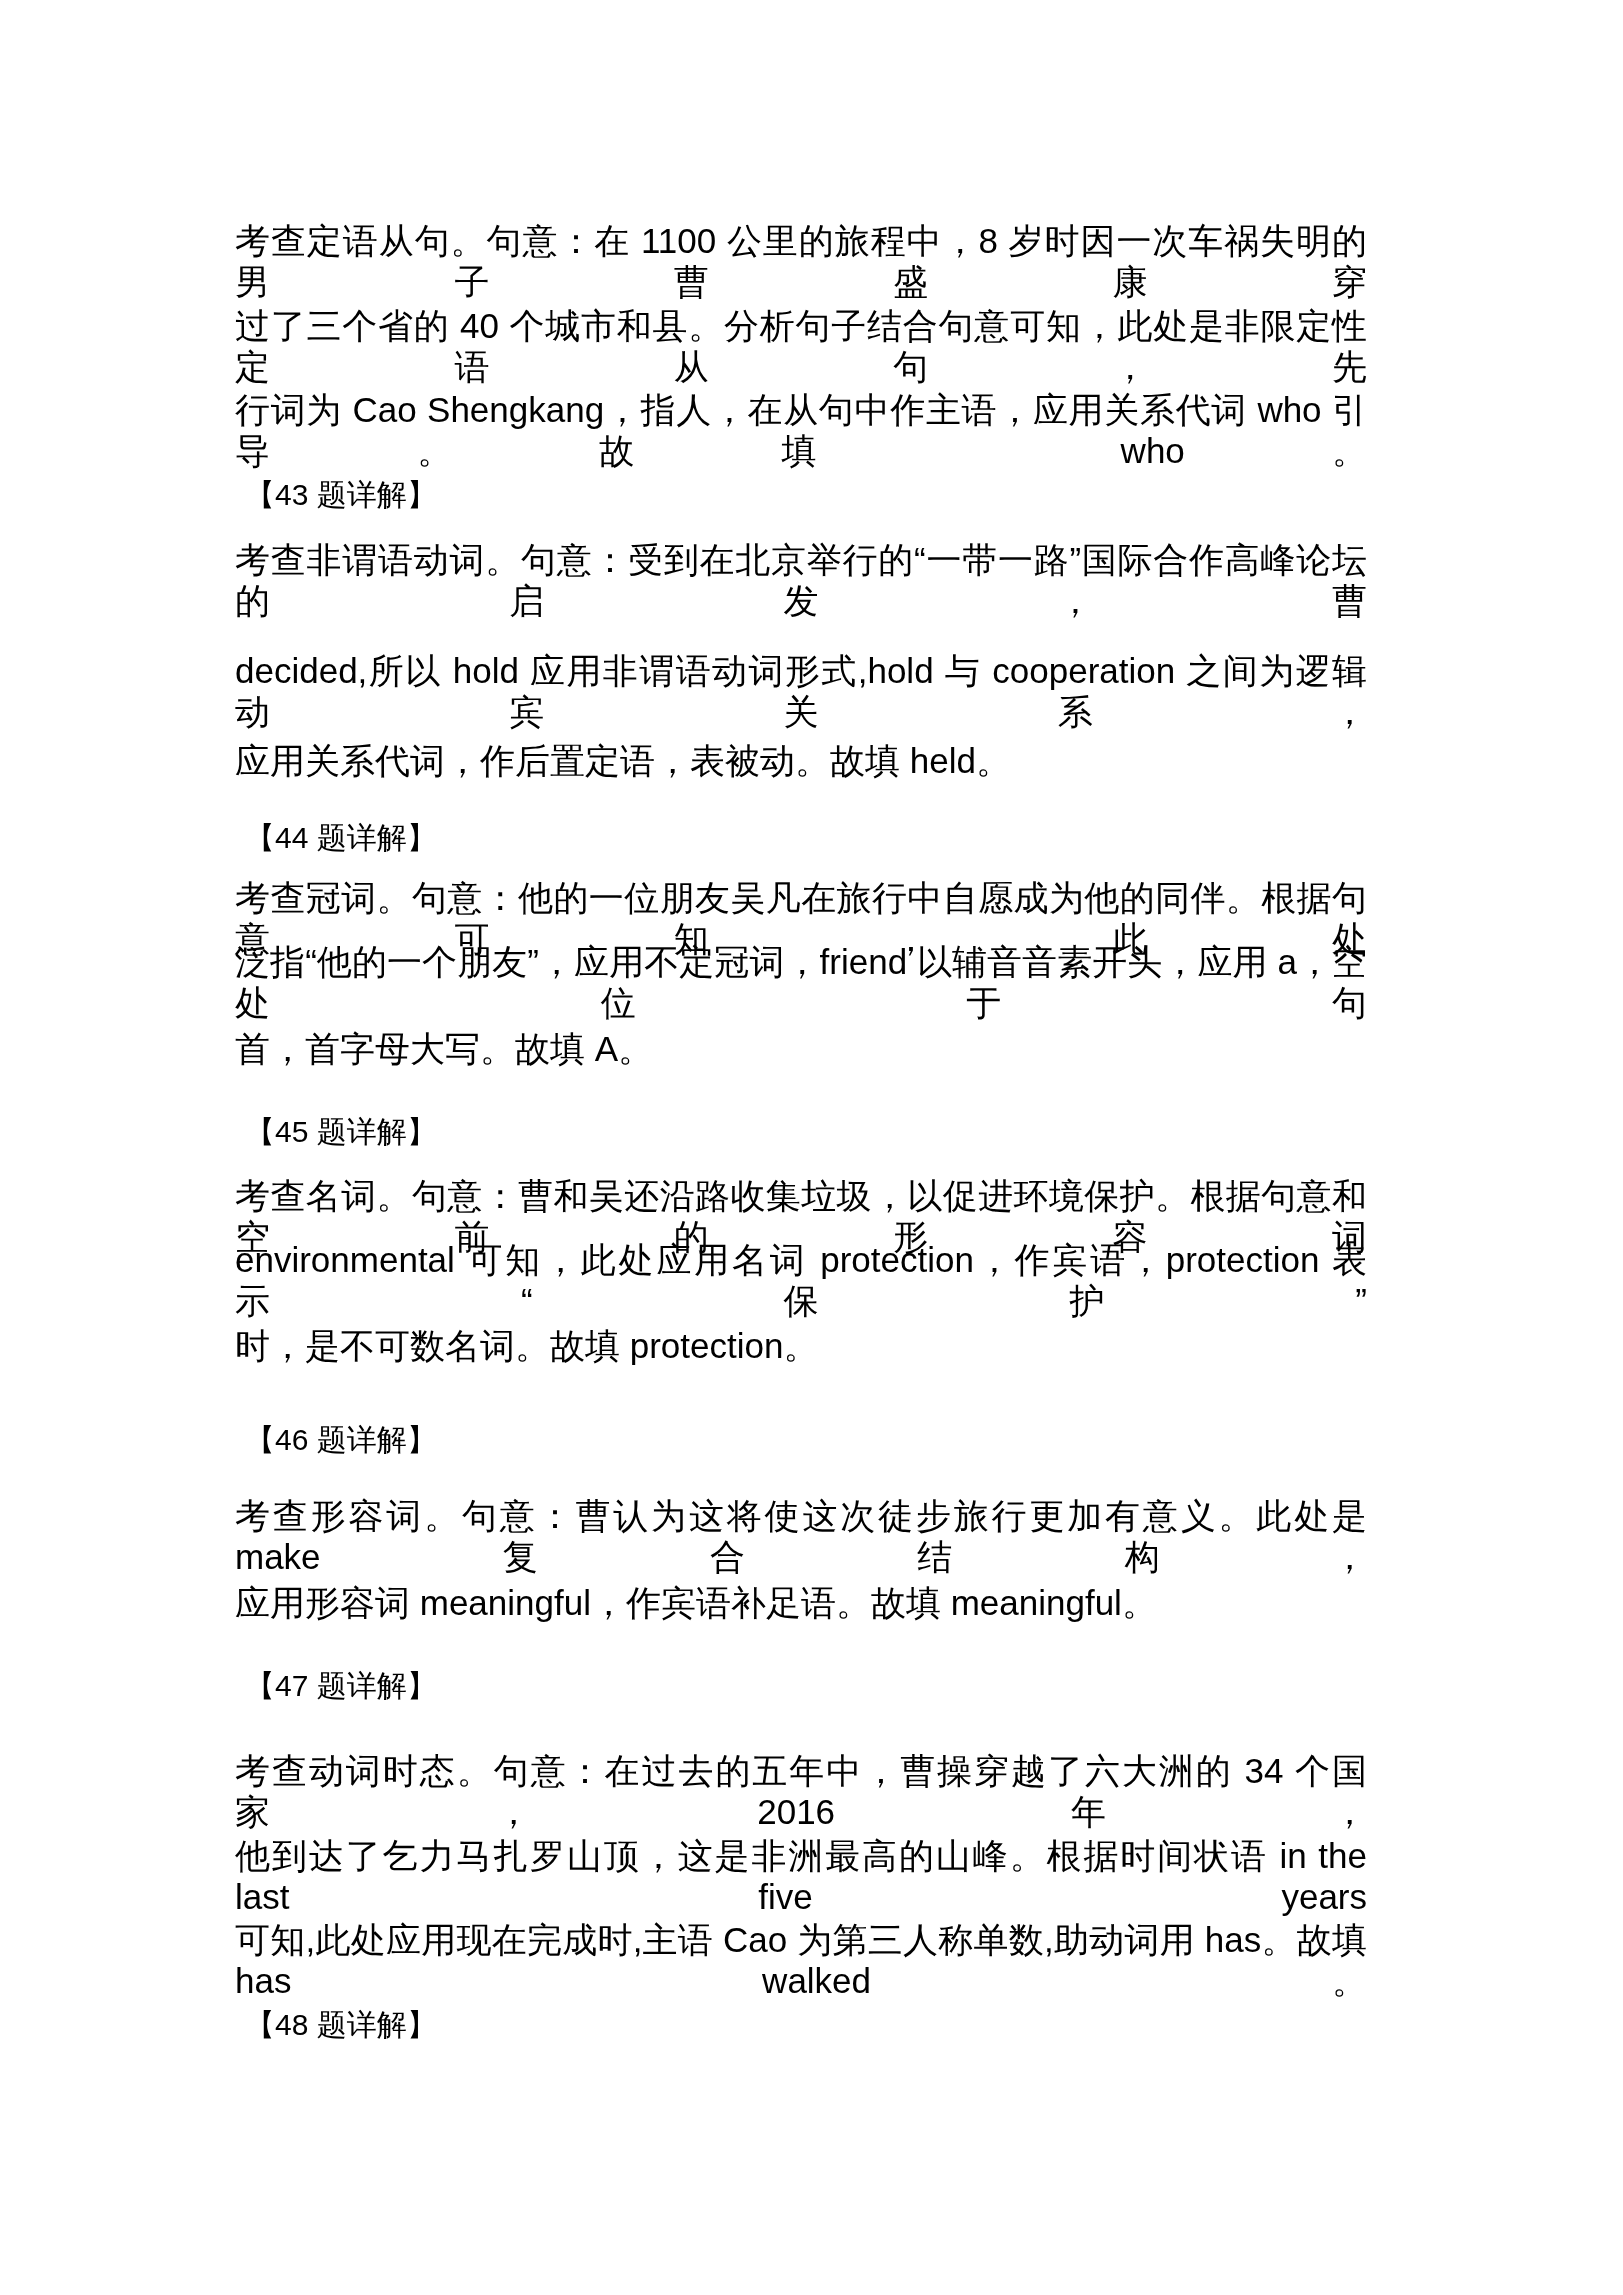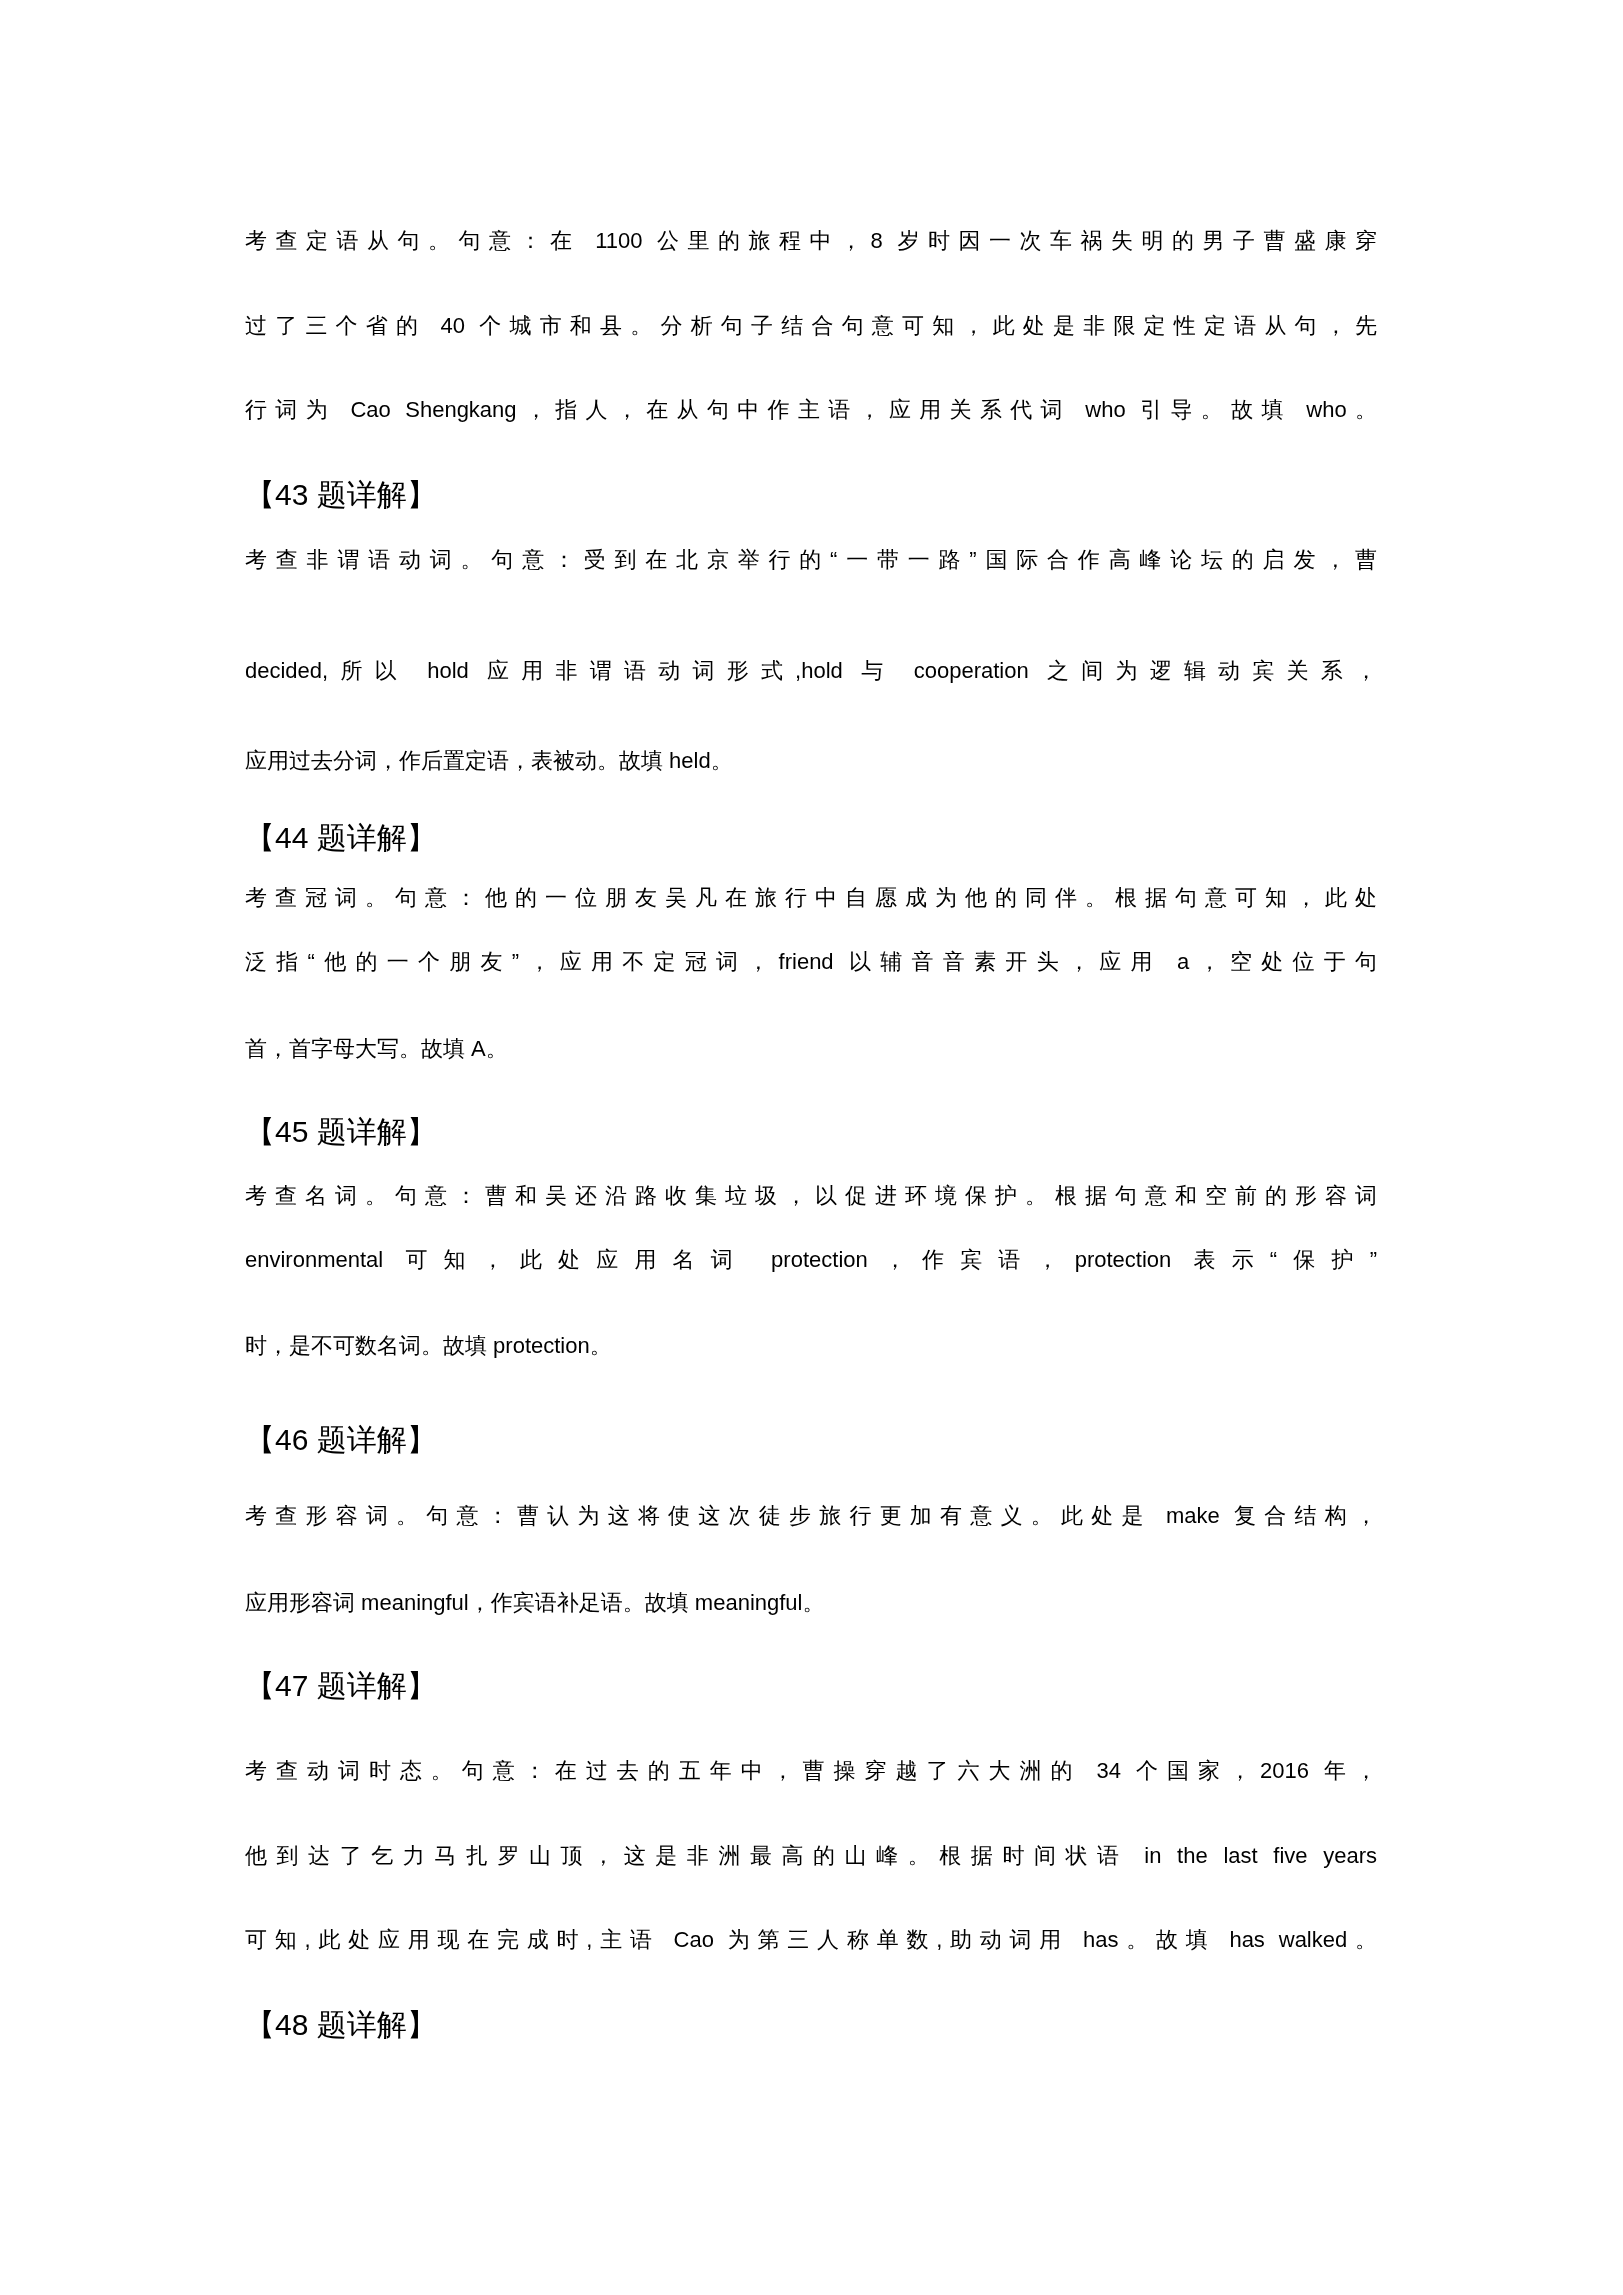--- a/index.html
+++ b/index.html
@@ -11,23 +11,23 @@
     position: relative;
     width: 1623px;
     height: 2295px;
     background: #ffffff;
     color: #000000;
     font-family: "Liberation Sans", "DejaVu Sans", sans-serif;
     overflow: hidden;
   }
   .line {
     position: absolute;
-    left: 245px;
+    left: 235px;
     width: 1132px;
-    font-size: 22px;
+    font-size: 35px;
     line-height: 41px;
     white-space: nowrap;
   }
   
   .line.j {
     white-space: normal;
     text-align: justify;
     text-align-last: justify;
     text-justify: inter-character;
   }
@@ -44,21 +44,21 @@
 
 <div class="page">
 
   <div class="line j" style="top:220px">考查定语从句。句意：在 1100 公里的旅程中，8 岁时因一次车祸失明的男子曹盛康穿</div>
   <div class="line j" style="top:305px">过了三个省的 40 个城市和县。分析句子结合句意可知，此处是非限定性定语从句，先</div>
   <div class="line j" style="top:389px">行词为 Cao Shengkang，指人，在从句中作主语，应用关系代词 who 引导。故填 who。</div>
 
   <div class="heading" style="top:474px">【43 题详解】</div>
   <div class="line j" style="top:539px">考查非谓语动词。句意：受到在北京举行的“一带一路”国际合作高峰论坛的启发，曹</div>
   <div class="line j" style="top:650px">decided,所以 hold 应用非谓语动词形式,hold 与 cooperation 之间为逻辑动宾关系，</div>
-  <div class="line" style="top:740px">应用过去分词，作后置定语，表被动。故填 held。</div>
+  <div class="line" style="top:740px">应用关系代词，作后置定语，表被动。故填 held。</div>
 
   <div class="heading" style="top:817px">【44 题详解】</div>
   <div class="line j" style="top:877px">考查冠词。句意：他的一位朋友吴凡在旅行中自愿成为他的同伴。根据句意可知，此处</div>
   <div class="line j" style="top:941px">泛指“他的一个朋友”，应用不定冠词，friend 以辅音音素开头，应用 a，空处位于句</div>
   <div class="line" style="top:1028px">首，首字母大写。故填 A。</div>
 
   <div class="heading" style="top:1111px">【45 题详解】</div>
   <div class="line j" style="top:1175px">考查名词。句意：曹和吴还沿路收集垃圾，以促进环境保护。根据句意和空前的形容词</div>
   <div class="line" style="top:1325px">时，是不可数名词。故填 protection。</div>
   <div class="line j" style="top:1239px">environmental 可知，此处应用名词 protection，作宾语，protection 表示“保护”</div>

